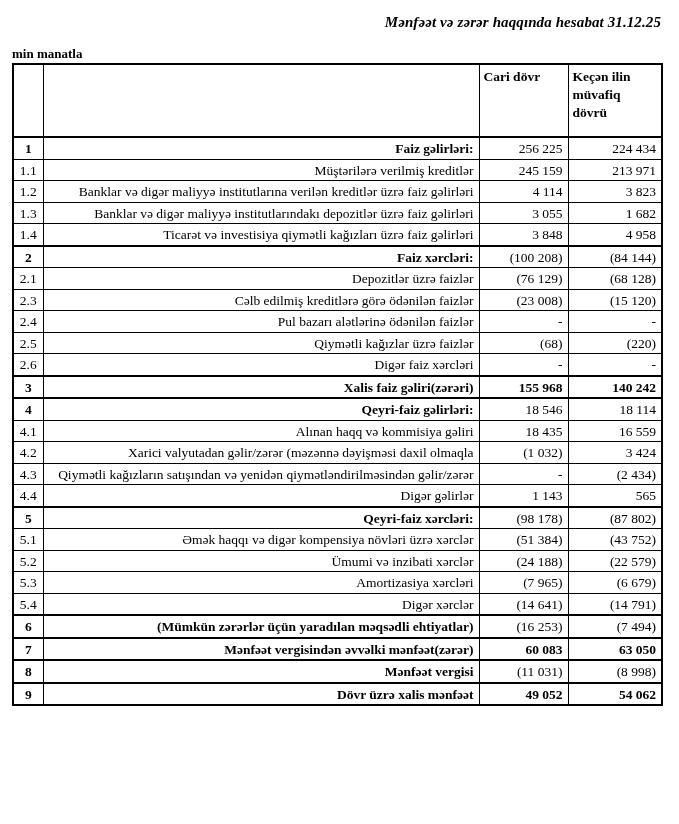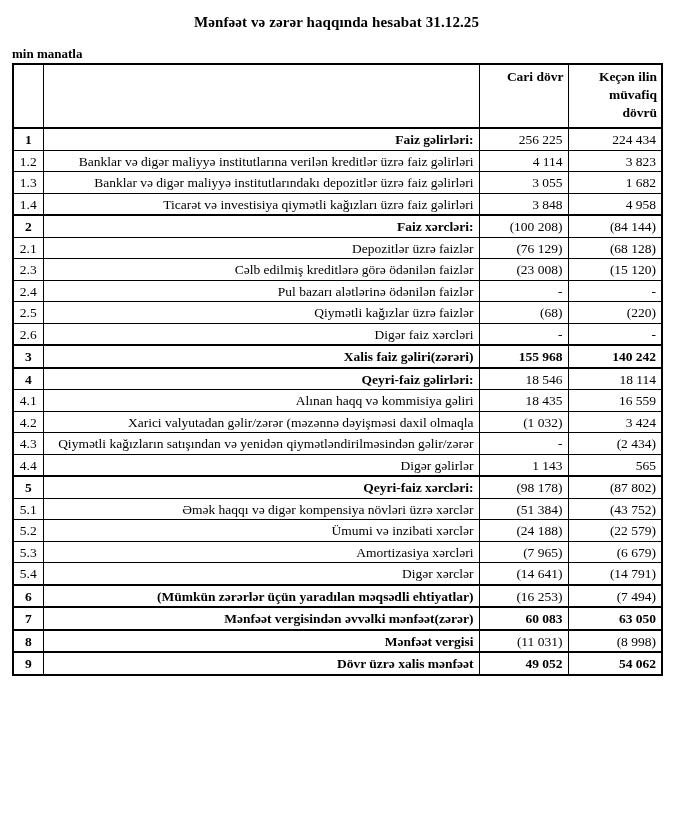--- a/index.html
+++ b/index.html
@@ -15,24 +15,25 @@
     color: #000;
     -webkit-font-smoothing: antialiased;
   }
   .page {
     box-sizing: border-box;
     width: 679px;
     padding: 8px 18px 0 12px;
   }
   .title {
     margin: 6px 0 0 0;
-    text-align: center;
+    text-align: right;
     font-size: 15px;
     font-weight: bold;
     letter-spacing: 0.1px;
+    font-style: italic;
   }
   .unit-note {
     margin: 15px 1px 1px 0;
     text-align: left;
     font-size: 13px;
     font-weight: bold;
   }
   table.report {
     border-collapse: collapse;
     table-layout: fixed;
@@ -44,23 +45,23 @@
   col.c3 { width: 89px; }
   col.c4 { width: 94px; }
   th, td {
     border: 1.5px solid #000;
     font-size: 13.5px;
     vertical-align: top;
     overflow: hidden;
   }
   thead th {
     font-weight: bold;
-    text-align: right;
+    text-align: left;
     height: 58px;
-    padding: 3px 4px 1px;
+    padding: 3px 4px 10px;
     line-height: 18px;
   }
   thead tr th { border-bottom-width: 2px; }
   td {
     padding: 2px 5px 1px;
     line-height: 17.5px;
   }
   td.c-num  { text-align: center; padding-left: 1px; padding-right: 1px; }
   td.c-desc { text-align: right; }
   td.c-val  { text-align: right; }
@@ -92,20 +93,26 @@
       </tr>
     </thead>
     <tbody>
         <tr class="section">
     <td class="c-num">1</td>
     <td class="c-desc">Faiz gəlirləri:</td>
     <td class="c-val">256 225</td>
     <td class="c-val">224 434</td>
   </tr>
         <tr>
+    <td class="c-num">1.1</td>
+    <td class="c-desc">Müştərilərə verilmiş kreditlər</td>
+    <td class="c-val">245 159</td>
+    <td class="c-val">213 971</td>
+  </tr>
+        <tr>
     <td class="c-num">1.2</td>
     <td class="c-desc">Banklar və digər maliyyə institutlarına verilən kreditlər üzrə faiz gəlirləri</td>
     <td class="c-val">4 114</td>
     <td class="c-val">3 823</td>
   </tr>
         <tr>
     <td class="c-num">1.3</td>
     <td class="c-desc">Banklar və digər maliyyə institutlarındakı depozitlər üzrə faiz gəlirləri</td>
     <td class="c-val">3 055</td>
     <td class="c-val">1 682</td>

